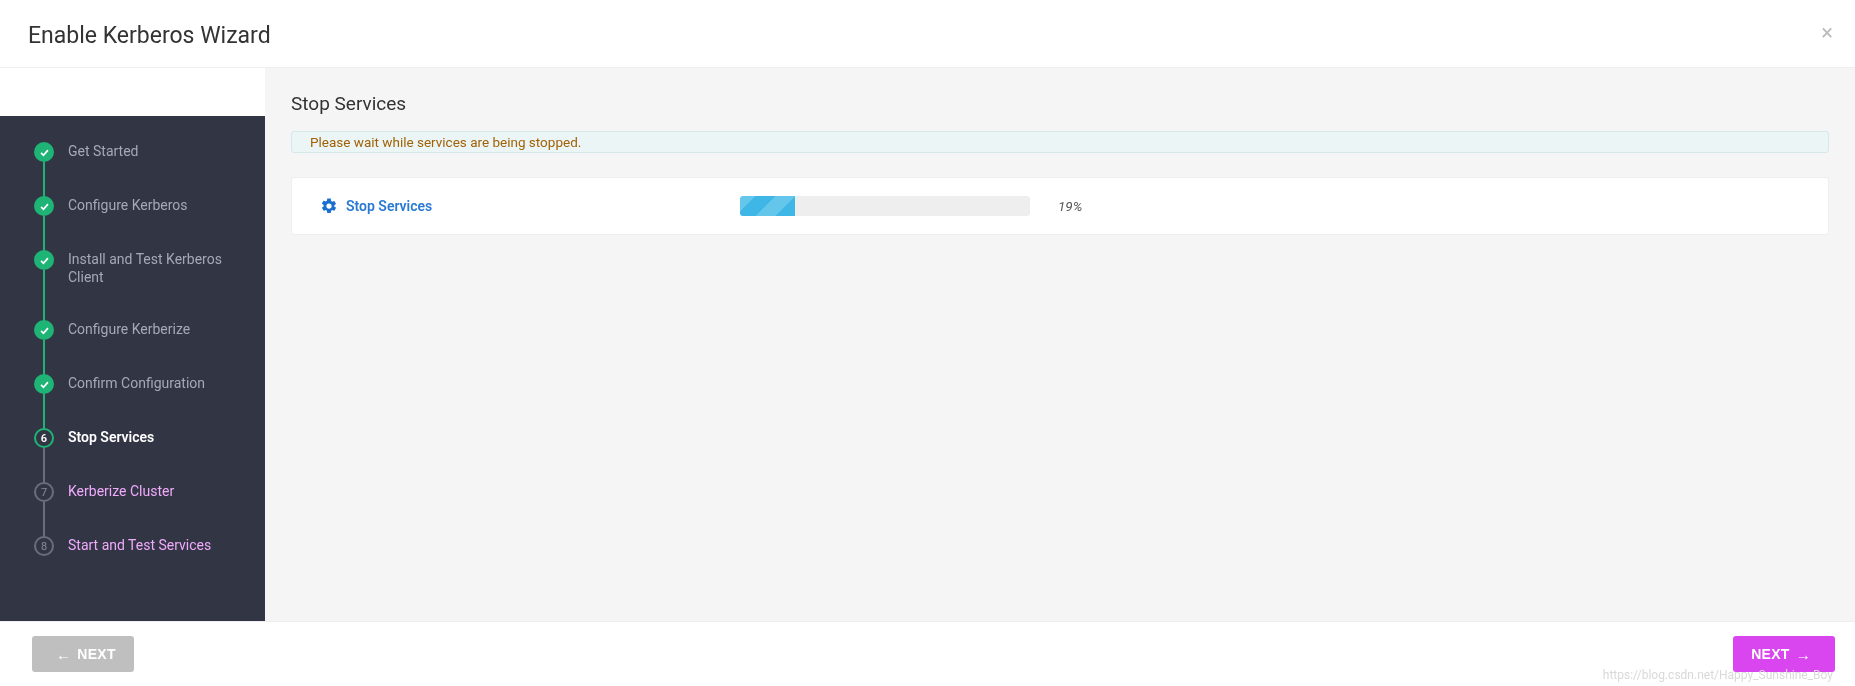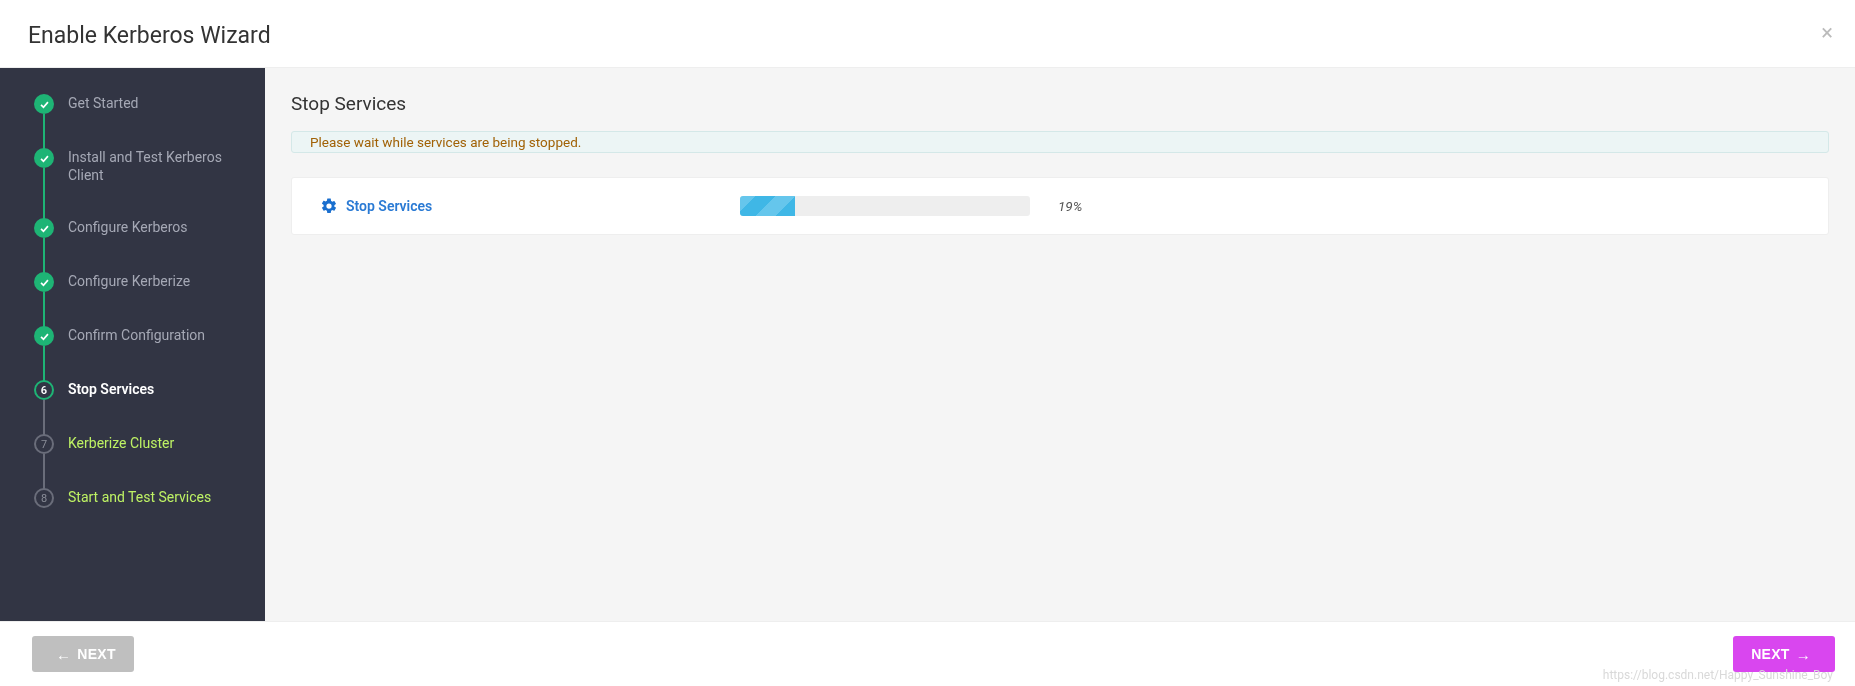--- a/index.html
+++ b/index.html
@@ -7,33 +7,33 @@
 
     .modal { width: 1855px; height: 686px; position: relative; display: flex; flex-direction: column; }
 
     .modal-header { padding: 22px 28px 18px; border-bottom: 1px solid #eee; position: relative; }
     .modal-title { font-size: 23px; font-weight: 400; color: #333; }
     .modal-close { position: absolute; top: 22px; right: 22px; font-size: 22px; color: #bbb; cursor: pointer; line-height: 1; }
 
     .modal-body { flex: 1 1 auto; display: flex; min-height: 0; }
 
     
-    .wizard-sidebar { width: 265px; background: #323544; padding: 26px 18px 26px 34px; position: relative; }
+    .wizard-sidebar { width: 265px; background: #323544; padding: 26px 18px 26px 34px; position: relative; margin-top: 48px; }
     .steps { list-style: none; }
     .step { position: relative; display: flex; align-items: flex-start; padding: 0 0 34px 0; }
     .step:last-child { padding-bottom: 0; }
     .step-badge {
       width: 20px; height: 20px; border-radius: 50%;
       display: flex; align-items: center; justify-content: center;
       font-size: 11px; flex: 0 0 20px; margin-right: 14px; position: relative; z-index: 2;
     }
     .step-badge.done { background: #1eb475; color: #fff; }
     .step-badge.active { background: transparent; border: 2px solid #1eb475; color: #fff; font-weight: 600; }
     .step-badge.pending { background: transparent; border: 2px solid #6a6d7a; color: #8a8d98; }
-    .step-label { color: #bef264; font-size: 14px; line-height: 1.25; padding-top: 1px; max-width: 170px; }
+    .step-label { color: #f0abfc; font-size: 14px; line-height: 1.25; padding-top: 1px; max-width: 170px; }
     .step.active .step-label { color: #fff; font-weight: 600; }
     .step.done .step-label { color: #a5a8b5; }
     .step-connector {
       position: absolute; left: 9px; top: 20px; bottom: -2px; width: 2px; background: #1eb475; z-index: 1;
     }
     .step:last-child .step-connector { display: none; }
     .step.pending .step-connector, .step.prev-pending .step-connector { background: #6a6d7a; }
 
     
     .wizard-main { flex: 1; background: #f5f5f5; padding: 24px 26px; overflow: auto; }
@@ -108,31 +108,31 @@
           <span class="step-label">Get Started</span>
           <span class="step-connector"></span>
         </li>
 
         <li class="step done">
           <span class="step-badge done">
             <svg viewBox="0 0 16 16" width="11" height="11" fill="none" stroke="#fff" stroke-width="2.5">
                 <polyline points="3,8.5 6.5,12 13,4.5"></polyline>
               </svg>
           </span>
+          <span class="step-label">Configure Kerberos</span>
+          <span class="step-connector"></span>
+        </li>
+
+        <li class="step done">
+          <span class="step-badge done">
+            <svg viewBox="0 0 16 16" width="11" height="11" fill="none" stroke="#fff" stroke-width="2.5">
+                <polyline points="3,8.5 6.5,12 13,4.5"></polyline>
+              </svg>
+          </span>
           <span class="step-label">Install and Test Kerberos Client</span>
-          <span class="step-connector"></span>
-        </li>
-
-        <li class="step done">
-          <span class="step-badge done">
-            <svg viewBox="0 0 16 16" width="11" height="11" fill="none" stroke="#fff" stroke-width="2.5">
-                <polyline points="3,8.5 6.5,12 13,4.5"></polyline>
-              </svg>
-          </span>
-          <span class="step-label">Configure Kerberos</span>
           <span class="step-connector"></span>
         </li>
 
         <li class="step done">
           <span class="step-badge done">
             <svg viewBox="0 0 16 16" width="11" height="11" fill="none" stroke="#fff" stroke-width="2.5">
                 <polyline points="3,8.5 6.5,12 13,4.5"></polyline>
               </svg>
           </span>
           <span class="step-label">Configure Kerberize</span>

